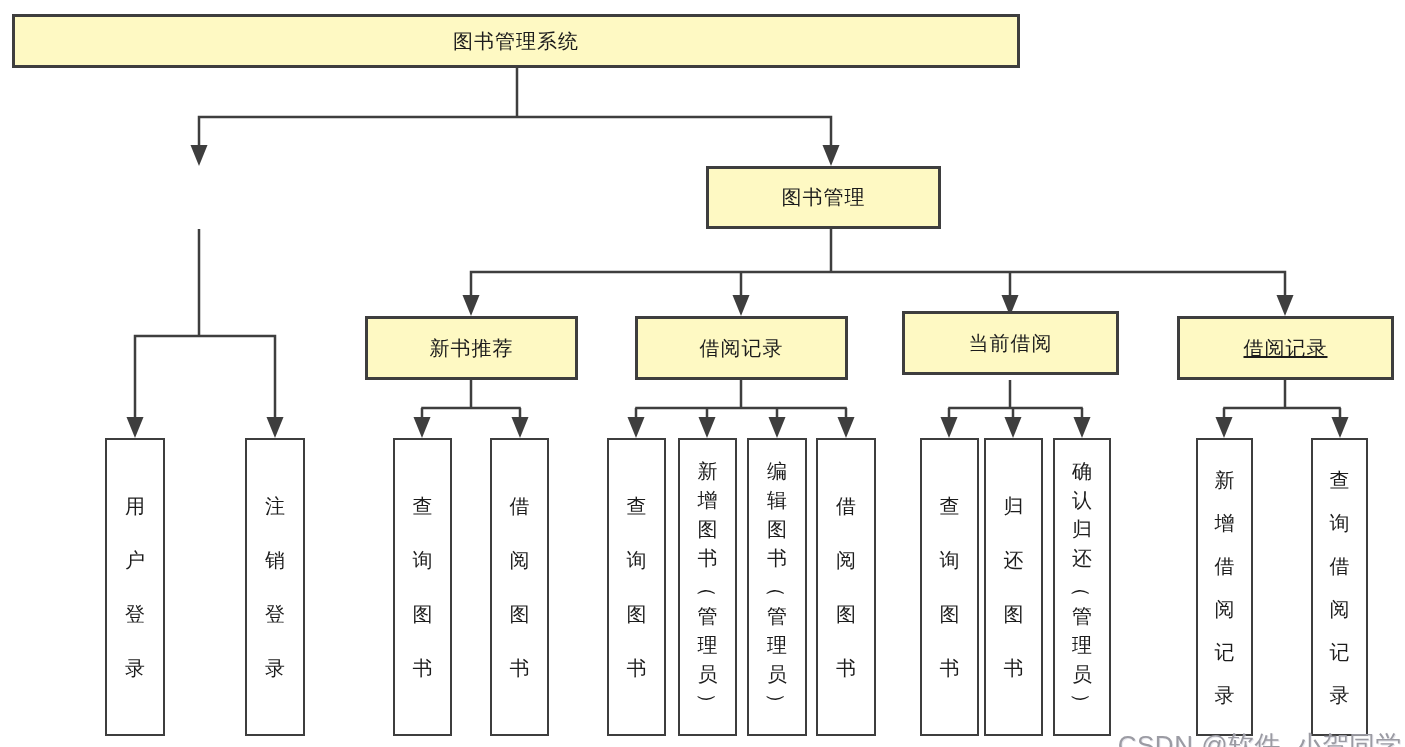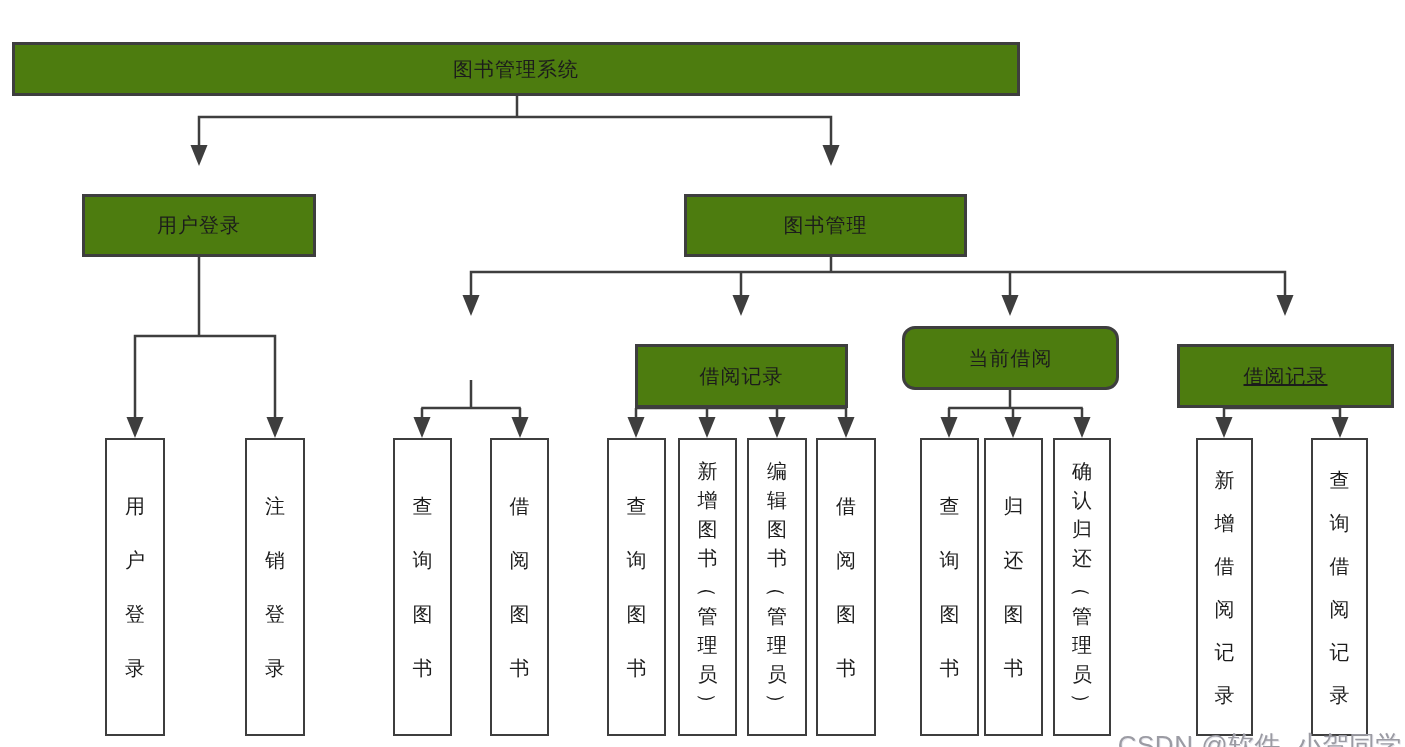--- a/index.html
+++ b/index.html
@@ -15,30 +15,30 @@
     color:var(--text);
   }
   .canvas{position:relative;width:1405px;height:747px;background:var(--bg);}
   svg.wires{position:absolute;left:0;top:0;width:1405px;height:747px;pointer-events:none;}
   .cline{stroke:var(--line);stroke-width:2.5;fill:none;}
   .arrow{fill:var(--line);stroke:none;}
 
   
   .box{
     position:absolute;box-sizing:border-box;
-    border:3px solid var(--line);background:#4d7c0f;
+    border:3px solid var(--line);background:#fef9c3;
     display:flex;align-items:center;justify-content:center;
-    font-size:20px;letter-spacing:1px;color:var(--text);margin-top:28px;
+    font-size:20px;letter-spacing:1px;color:var(--text);
   }
   .n-root {left:12px; top:14px; width:1008px;height:54px;}
   .n-user {left:82px; top:166px;width:234px; height:63px;}
-  .n-mgmt {left:684px;top:166px;width:283px; height:63px;}
+  .n-mgmt {left:706px;top:166px;width:235px; height:63px;}
   .g-new  {left:365px;top:316px;width:213px; height:64px;}
   .g-bor  {left:635px;top:316px;width:213px; height:64px;}
-  .g-cur  {left:902px;top:298px;width:217px; height:64px;border-radius:13px;}
+  .g-cur  {left:902px;top:311px;width:217px; height:64px;}
   .g-rec  {left:1177px;top:316px;width:217px;height:64px;text-decoration:underline;}
 
   
   .leaf{
     position:absolute;box-sizing:border-box;top:438px;height:298px;width:59px;
     border:2px solid var(--line);background:#fff;
     display:flex;flex-direction:column;align-items:center;justify-content:center;
     color:var(--text);
   }
   .gap-lg{gap:34px;}  
@@ -113,23 +113,23 @@
     </g>
     <g>
       <path class="cline" d="M1285,380 V408 M1223.25,408 H1340.75 M1224,408 V419 M1340,408 V419"></path>
       <polygon class="arrow" points="1215.5,417 1232.5,417 1224,438"></polygon>
       <polygon class="arrow" points="1331.5,417 1348.5,417 1340,438"></polygon>
     </g>
   </svg>
 
   <div class="box n-root">图书管理系统</div>
 
-  <div class="box n-user">用户登录</div>
   <div class="box n-mgmt">图书管理</div>
 
+  <div class="box g-new">新书推荐</div>
   <div class="box g-bor">借阅记录</div>
   <div class="box g-cur">当前借阅</div>
   <div class="box g-rec">借阅记录</div>
 
   <div class="leaf lf-a gap-lg">
       <span class="vch">用</span>
       <span class="vch">户</span>
       <span class="vch">登</span>
       <span class="vch">录</span>
     </div>

